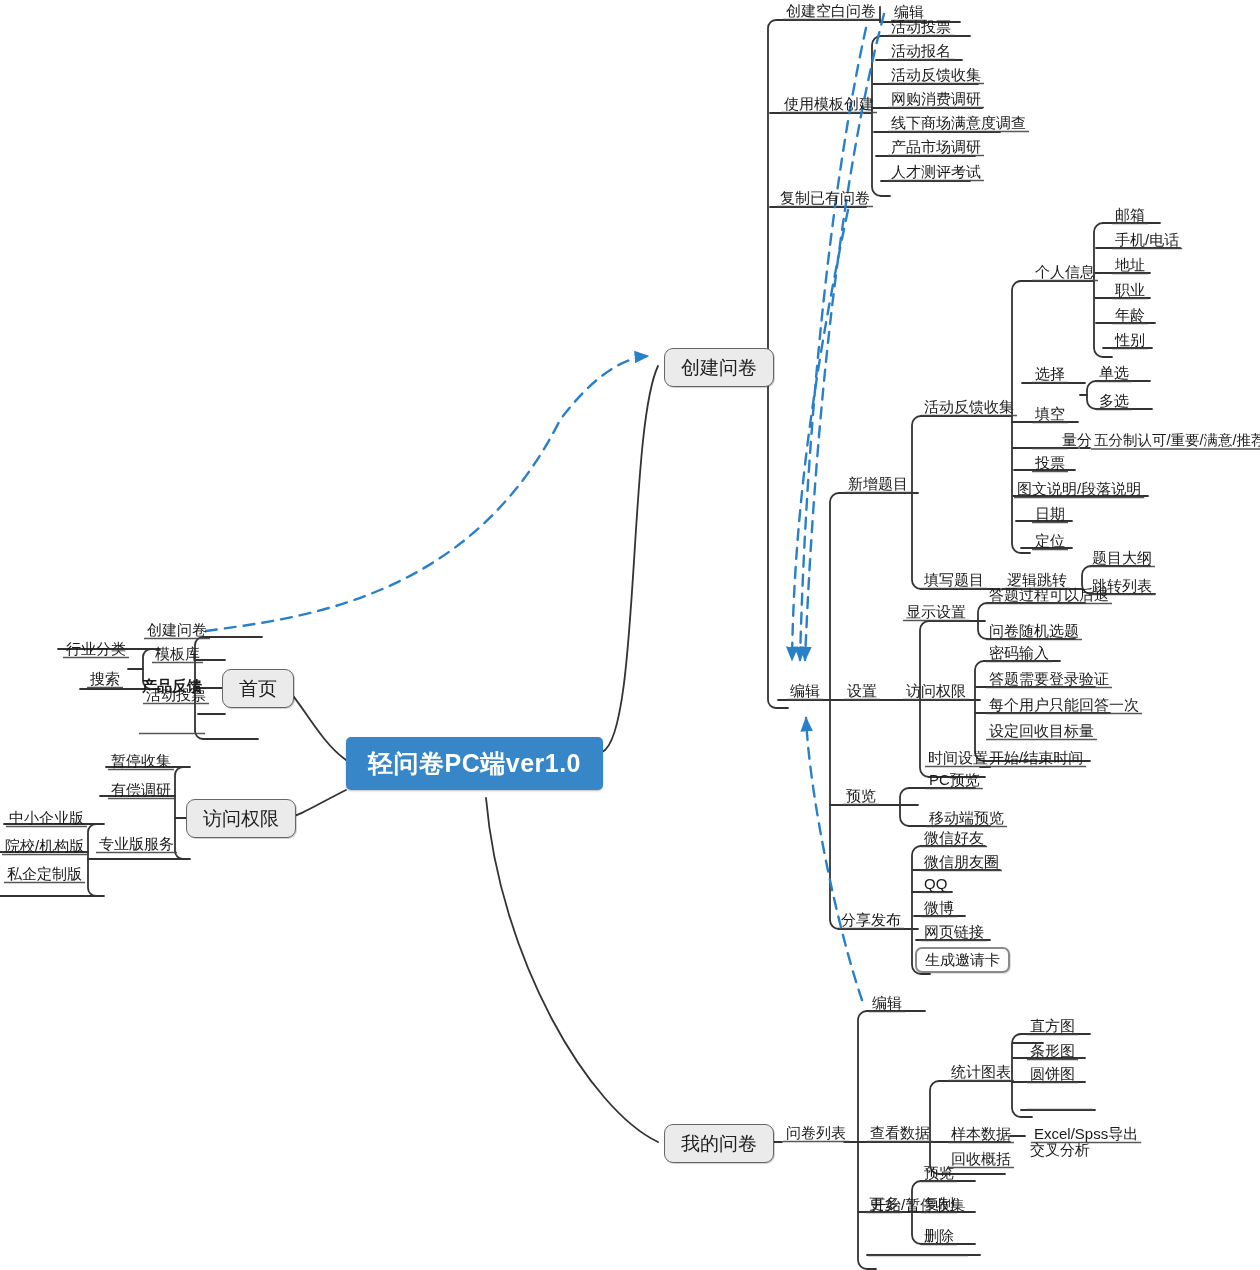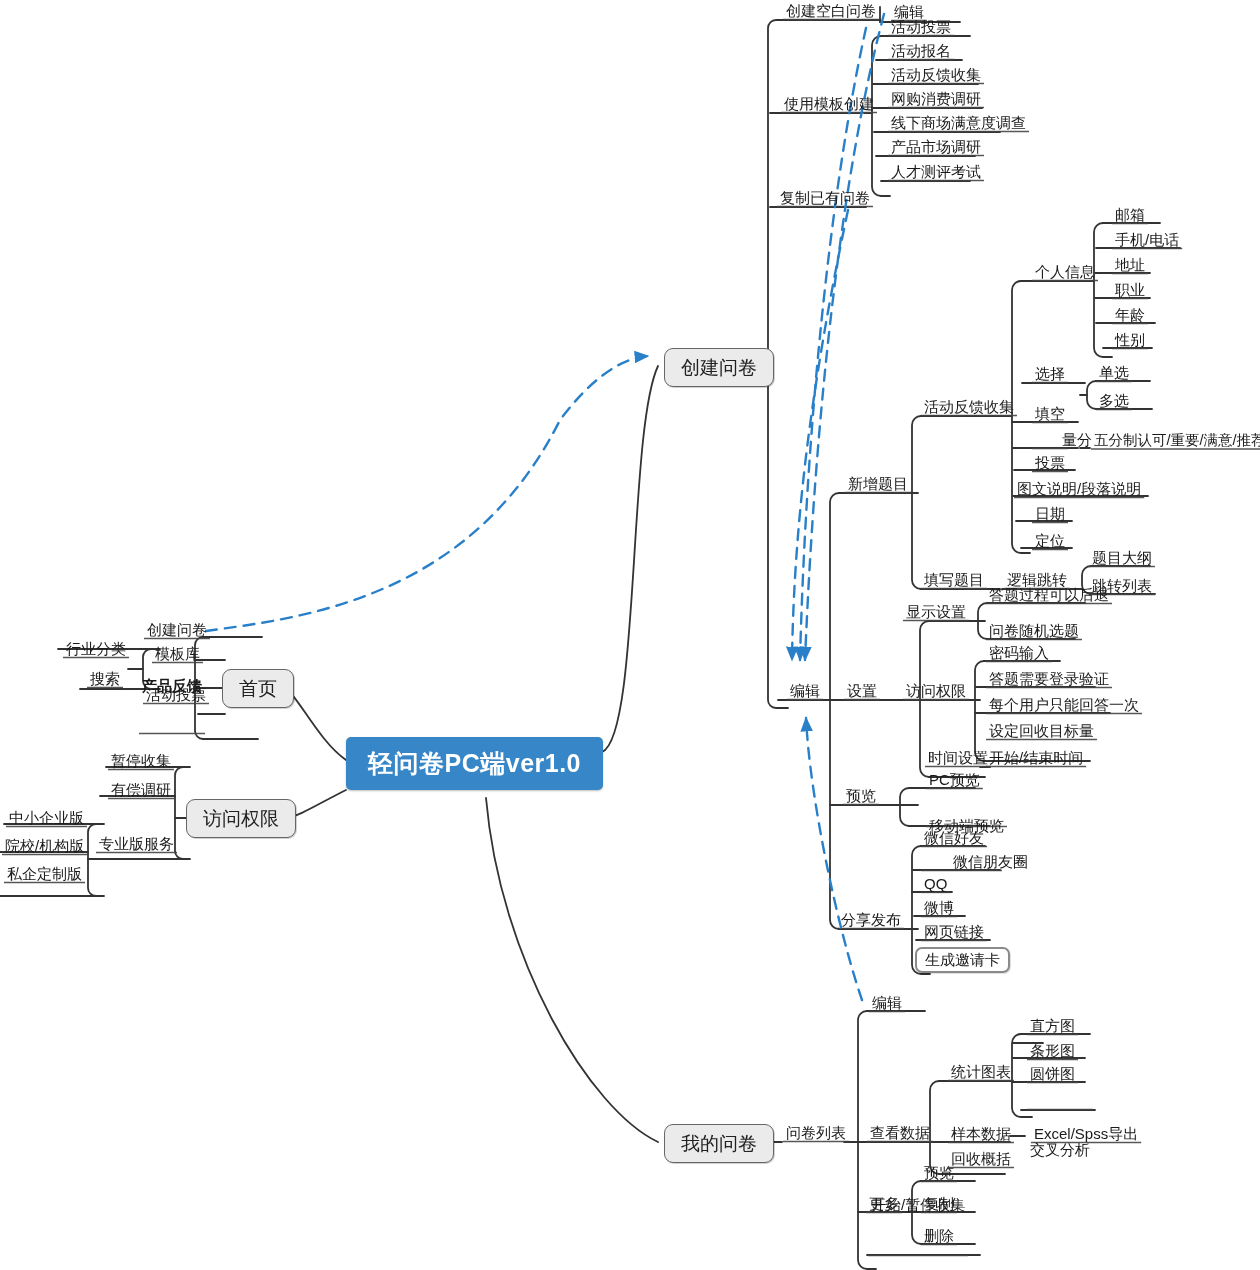--- a/index.html
+++ b/index.html
@@ -379,25 +379,25 @@
   <div class="node leaf" style="left:903px;top:683px;">访问权限</div>
   <div class="node leaf" style="left:986px;top:645px;">密码输入</div>
   <div class="node leaf" style="left:986px;top:671px;">答题需要登录验证</div>
   <div class="node leaf" style="left:986px;top:697px;">每个用户只能回答一次</div>
   <div class="node leaf" style="left:986px;top:723px;">设定回收目标量</div>
   <div class="node leaf" style="left:925px;top:750px;">时间设置</div>
   <div class="node leaf" style="left:986px;top:750px;">开始/结束时间</div>
 
   <div class="node leaf" style="left:843px;top:788px;">预览</div>
   <div class="node leaf" style="left:926px;top:772px;">PC预览</div>
-  <div class="node leaf" style="left:926px;top:810px;margin-top:8px;">移动端预览</div>
+  <div class="node leaf" style="left:926px;top:810px;">移动端预览</div>
 
   <div class="node leaf" style="left:838px;top:912px;">分享发布</div>
   <div class="node leaf" style="left:921px;top:830px;">微信好友</div>
-  <div class="node leaf" style="left:950px;top:854px;">微信朋友圈</div>
+  <div class="node leaf" style="left:921px;top:854px;">微信朋友圈</div>
   <div class="node leaf" style="left:921px;top:876px;">QQ</div>
   <div class="node leaf" style="left:921px;top:900px;">微博</div>
   <div class="node leaf" style="left:921px;top:924px;">网页链接</div>
   <div class="node leaf sel" style="left:915px;top:947px;">生成邀请卡</div>
 
   <div class="node box" style="left:664px;top:1124px;">我的问卷</div>
   <div class="node leaf" style="left:783px;top:1125px;">问卷列表</div>
   <div class="node leaf" style="left:869px;top:995px;">编辑</div>
   <div class="node leaf" style="left:867px;top:1125px;">查看数据</div>
   <div class="node leaf" style="left:948px;top:1064px;">统计图表</div>

